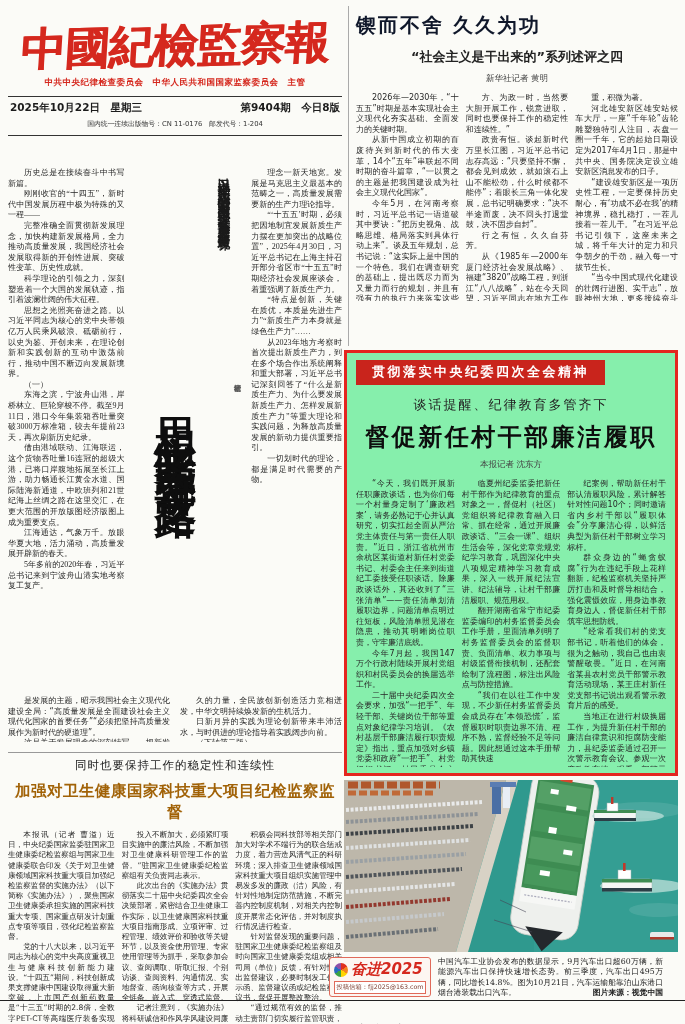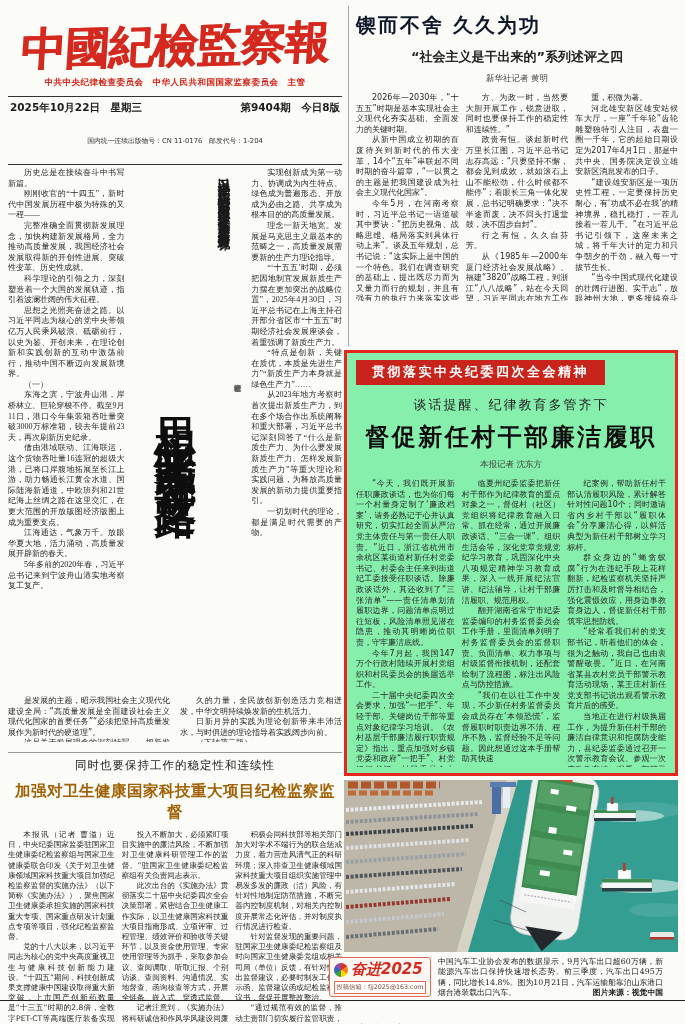--- a/index.html
+++ b/index.html
@@ -8,21 +8,21 @@
   .abs{position:absolute;}
 
   
   .masthead{left:8px;top:8px;width:334px;height:154px;}
   .mast-title{font-size:45px;font-weight:900;color:#d5281e;text-align:center;line-height:1.05;
       letter-spacing:-1px;transform:rotate(-1.5deg) skewX(-5deg);margin-top:14px;
       font-family:"DejaVu Serif",serif;text-shadow:1px 0 0 #d5281e;}
   .mast-super{color:#d5281e;font-size:8.5px;text-align:center;margin-top:8px;letter-spacing:.5px;font-weight:600;}
   .mast-daterow{border-top:1.2px solid #333;margin-top:7px;padding:4px 2px 0 2px;display:flex;
       justify-content:space-between;font-size:10.5px;font-weight:700;}
-  .mast-pub{text-align:center;font-size:6.8px;color:#333;margin-top:21px;padding-bottom:18px;border-bottom:1.2px solid #333;}
+  .mast-pub{text-align:center;font-size:6.8px;color:#333;margin-top:4px;padding-bottom:6px;border-bottom:1.2px solid #333;}
 
   .vline-top{left:348px;top:6px;width:1px;height:340px;background:#aaa;}
 
   
   .cols{display:flex;gap:7px;overflow:hidden;}
   .col{flex:1;overflow:hidden;}
   .col p{margin:0;text-indent:2em;font-size:8px;line-height:10.6px;text-align:justify;color:#272727;
       font-family:"DejaVu Sans",sans-serif;}
 
   
@@ -135,21 +135,20 @@
         <p>借由港域联动、江海联运，这个货物吞吐量16连冠的超级大港，已将口岸腹地拓展至长江上游，助力畅通长江黄金水道、国际陆海新通道，中欧班列和21世纪海上丝绸之路在这里交汇，在更大范围的开放版图经济版图上成为重要支点。</p>
         <p>江海通达，气象万千。放眼华夏大地，活力涌动，高质量发展开辟新的春天。</p>
         <p>5年多前的2020年春，习近平总书记来到宁波舟山港实地考察复工复产。</p>
       </div>
     <div class="la-headline">思想之光照亮奋进之路</div>
     <div class="la-subwrap">
       <div class="la-sub">以习近平同志为核心的党中央引领中国经济社会高质量发展迈向新境界</div>
       <div class="la-byline">新华社记者</div>
     </div>
     <div class="la-col2">
-        <p>实现创新成为第一动力、协调成为内生特点、绿色成为普遍形态、开放成为必由之路、共享成为根本目的的高质量发展。</p>
         <p>理念一新天地宽。发展是马克思主义最基本的范畴之一，高质量发展需要新的生产力理论指导。</p>
         <p>“‘十五五’时期，必须把因地制宜发展新质生产力摆在更加突出的战略位置”，2025年4月30日，习近平总书记在上海主持召开部分省区市“十五五”时期经济社会发展座谈会，着重强调了新质生产力。</p>
         <p>“特点是创新，关键在质优，本质是先进生产力”“新质生产力本身就是绿色生产力”……</p>
         <p>从2023年地方考察时首次提出新质生产力，到在多个场合作出系统阐释和重大部署，习近平总书记深刻回答了“什么是新质生产力、为什么要发展新质生产力、怎样发展新质生产力”等重大理论和实践问题，为释放高质量发展的新动力提供重要指引。</p>
         <p>一切划时代的理论，都是满足时代需要的产物。</p>
       </div>
   </div>
   <div class="la-bottom">
     <div class="col">
         <p>是发展的主题，昭示我国社会主义现代化建设全局：“高质量发展是全面建设社会主义现代化国家的首要任务”“必须把坚持高质量发展作为新时代的硬道理”。</p>

